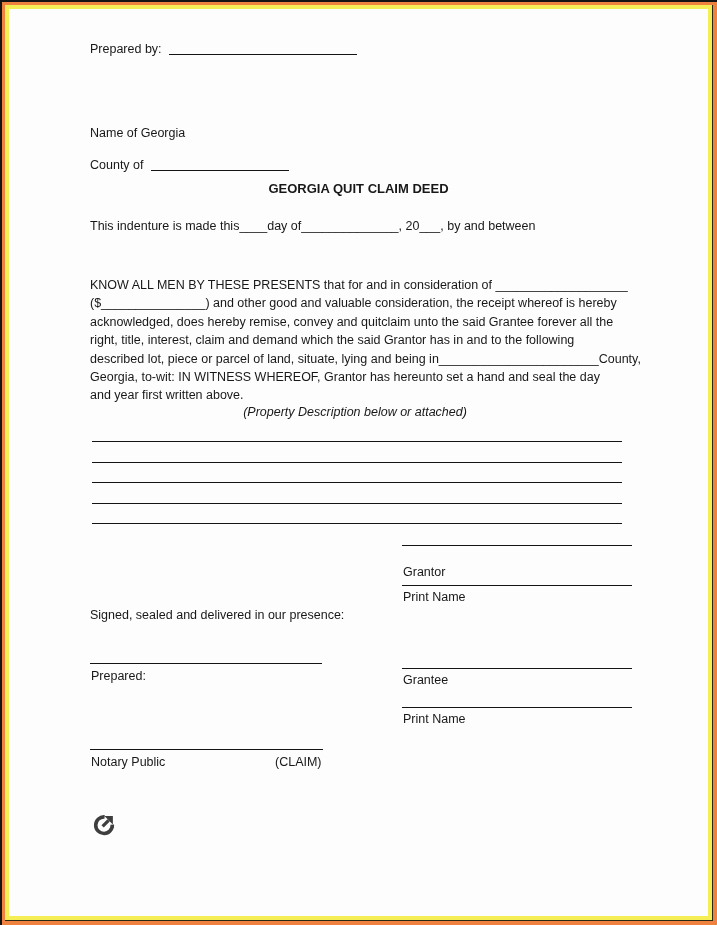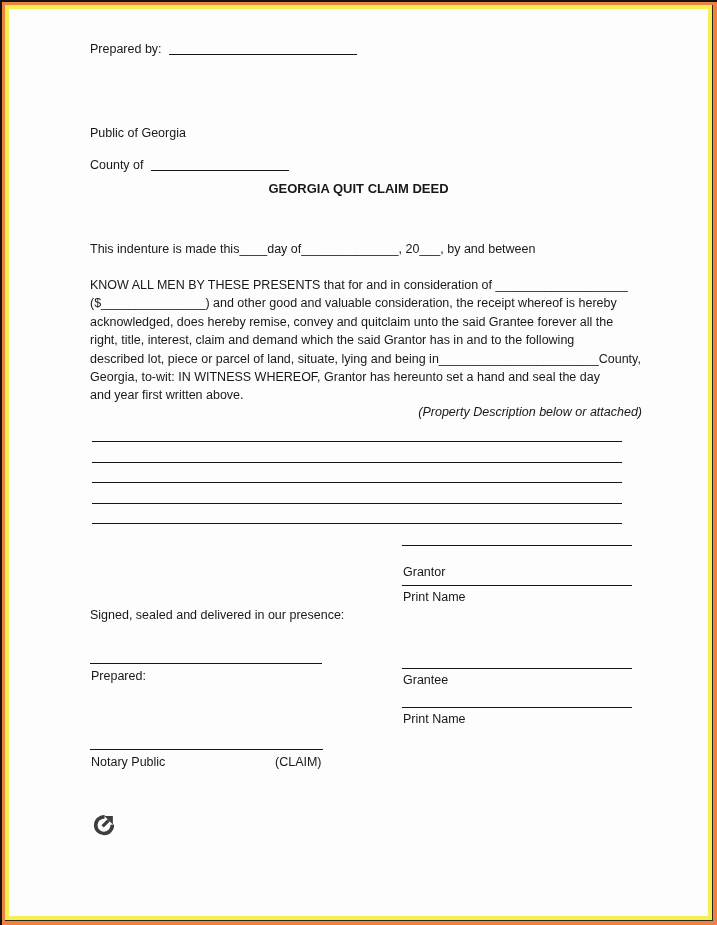--- a/index.html
+++ b/index.html
@@ -6,42 +6,42 @@
   .frame-black{width:717px;height:925px;box-sizing:border-box;background:#141414;padding:2px 0 0 2px;}
   .frame-orange{width:100%;height:100%;box-sizing:border-box;background:#f0823f;padding:3px 4px 4px 3px;}
   .frame-yellow{width:100%;height:100%;box-sizing:border-box;background:#f6ee55;padding:4px;
                 border-right:1px solid #2a2a14;border-bottom:1px solid #2a2a14;}
   .page{position:relative;width:100%;height:100%;background:#fdfdfd;
         font-family:"Liberation Sans", sans-serif;color:#181818;font-size:12.5px;overflow:hidden;}
   .abs{position:absolute;white-space:pre;}
   .blank{display:inline-block;border-bottom:1.5px solid #141414;position:relative;top:2px;height:12px;vertical-align:baseline;}
   .title{position:absolute;left:0;right:0;text-align:center;font-weight:bold;font-size:13px;}
   .para .tline{white-space:pre;line-height:18.4px;}
-  .caption{position:absolute;left:85px;width:548px;text-align:right;font-style:italic;}
+  .caption{position:absolute;left:72px;width:548px;text-align:center;font-style:italic;}
   .rules .rule{border-top:1.6px solid #141414;height:0;margin-bottom:19.6px;}
   .hline{position:absolute;border-top:1.5px solid #141414;height:0;}
   .slabel{position:absolute;white-space:pre;line-height:14px;}
   .icon-btn{position:absolute;cursor:pointer;background:none;border:none;padding:0;}
 </style>
 </head>
 <body>
 
 <div class="frame-black">
  <div class="frame-orange">
   <div class="frame-yellow">
    <div class="page">
 
       <div class="abs" style="left:81px;top:31px;"><span>Prepared by:</span><span class="blank" style="width:188px;margin-left:7px;"></span></div>
 
-      <div class="abs" style="left:81px;top:117px;">Public of Georgia</div>
+      <div class="abs" style="left:81px;top:117px;">Name of Georgia</div>
       <div class="abs" style="left:81px;top:147px;"><span>County of</span><span class="blank" style="width:138px;margin-left:7px;"></span></div>
 
       <div class="title" style="top:172px;">GEORGIA QUIT CLAIM DEED</div>
 
-      <div class="abs para" style="left:81px;top:208px;margin-top:23px;"><div class="tline">This indenture is made this____day of______________, 20___, by and between</div></div>
+      <div class="abs para" style="left:81px;top:208px;"><div class="tline">This indenture is made this____day of______________, 20___, by and between</div></div>
 
       <div class="abs para" style="left:81px;top:267px;"><div class="tline">KNOW ALL MEN BY THESE PRESENTS that for and in consideration of ___________________</div><div class="tline">($_______________) and other good and valuable consideration, the receipt whereof is hereby</div><div class="tline">acknowledged, does hereby remise, convey and quitclaim unto the said Grantee forever all the</div><div class="tline">right, title, interest, claim and demand which the said Grantor has in and to the following</div><div class="tline">described lot, piece or parcel of land, situate, lying and being in_______________________County,</div><div class="tline">Georgia, to-wit: IN WITNESS WHEREOF, Grantor has hereunto set a hand and seal the day</div><div class="tline">and year first written above.</div></div>
 
       <div class="caption" style="top:396px;">(Property Description below or attached)</div>
 
       <div class="abs rules" style="left:83px;top:432px;width:530px;"><div class="rule"></div><div class="rule"></div><div class="rule"></div><div class="rule"></div><div class="rule"></div></div>
 
       <div class="hline" style="left:393px;top:536px;width:230px;"></div>
       <div class="slabel" style="left:394px;top:540px;margin-top:16px;">Grantor</div>
       <div class="hline" style="left:393px;top:576px;width:230px;"></div>

